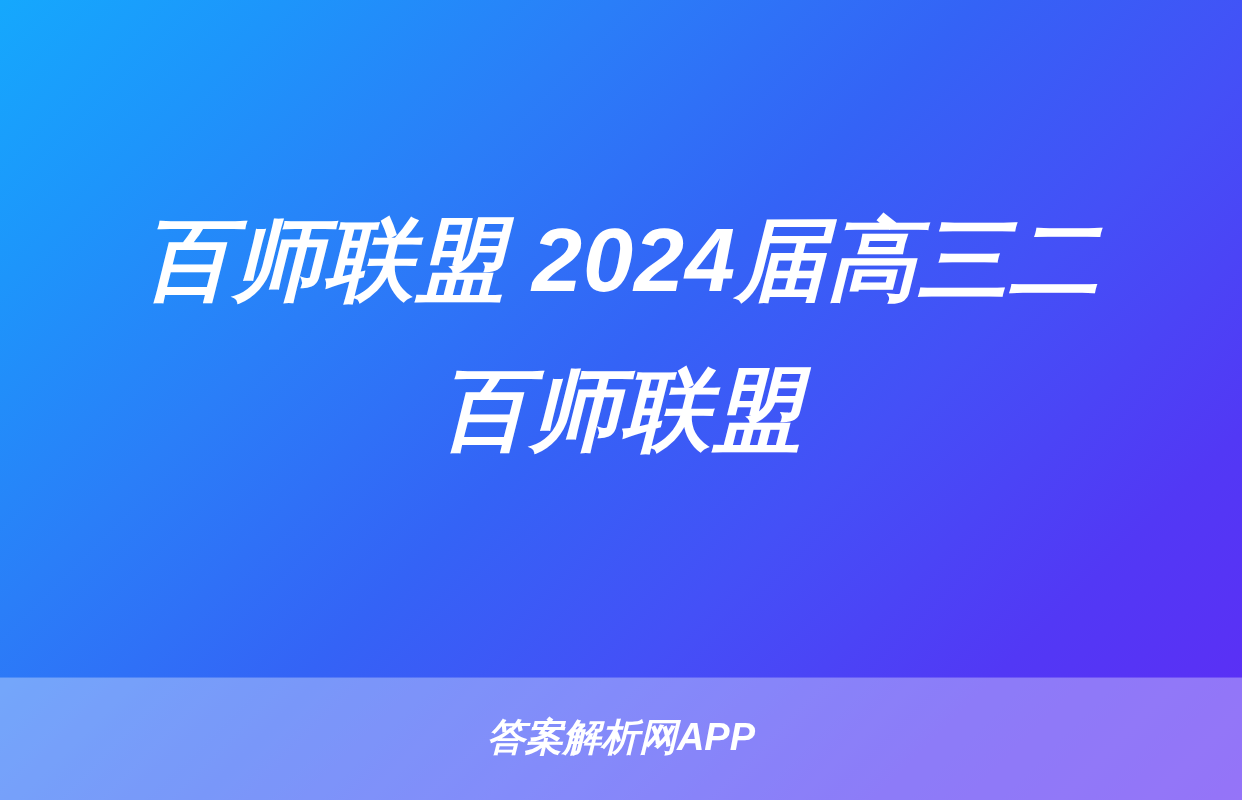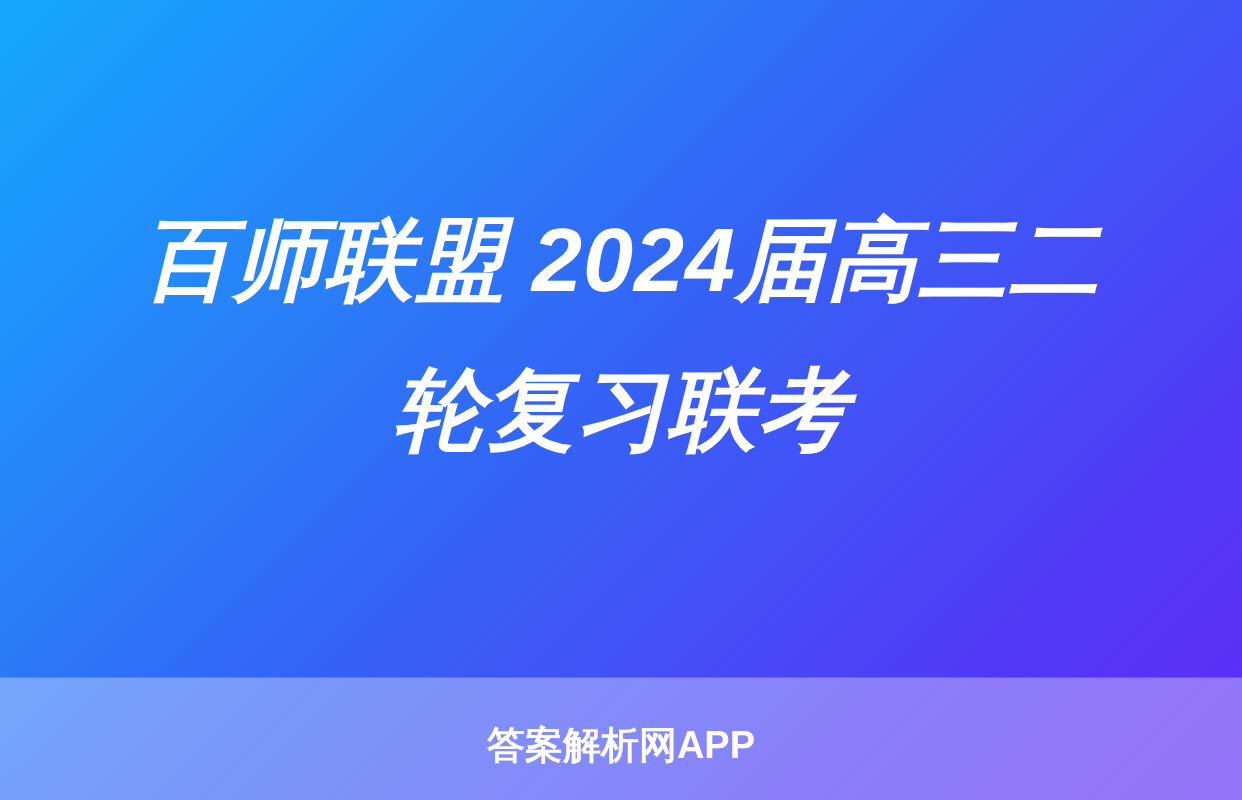--- a/index.html
+++ b/index.html
@@ -73,33 +73,33 @@
     right: 0;
     top: 715px;
     text-align: center;
   }
   #watermark-text {
     display: inline-block;
     color: #ffffff;
     font-size: 38px;
     line-height: 44px;
     font-weight: 700;
+    font-style: italic;
     letter-spacing: 0px;
     white-space: pre;
-    margin-top: 8px;
   }
 </style>
 </head>
 <body>
 
 <div id="cover">
 
   <div id="title-block">
     <span class="title-line">百师联盟 2024届高三二</span>
-    <span class="title-line">轮复习联考</span>
+    <span class="title-line">百师联盟</span>
   </div>
 
   <div id="divider"></div>
 
   <div id="bottom-band"></div>
 
   <div id="watermark">
     <span id="watermark-text">答案解析网APP</span>
   </div>
 

